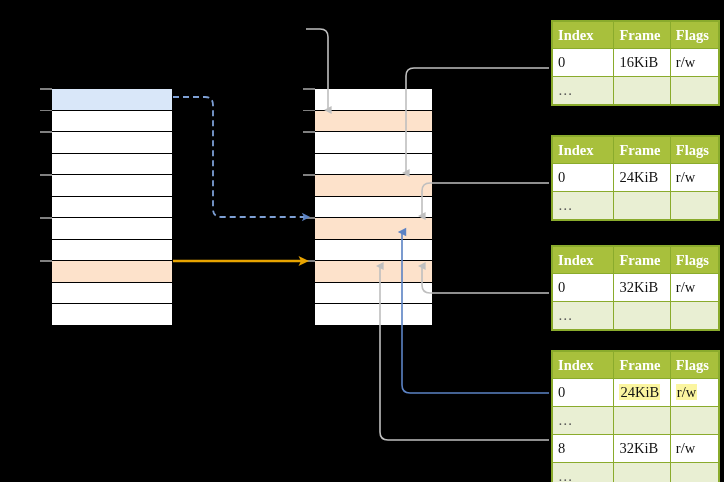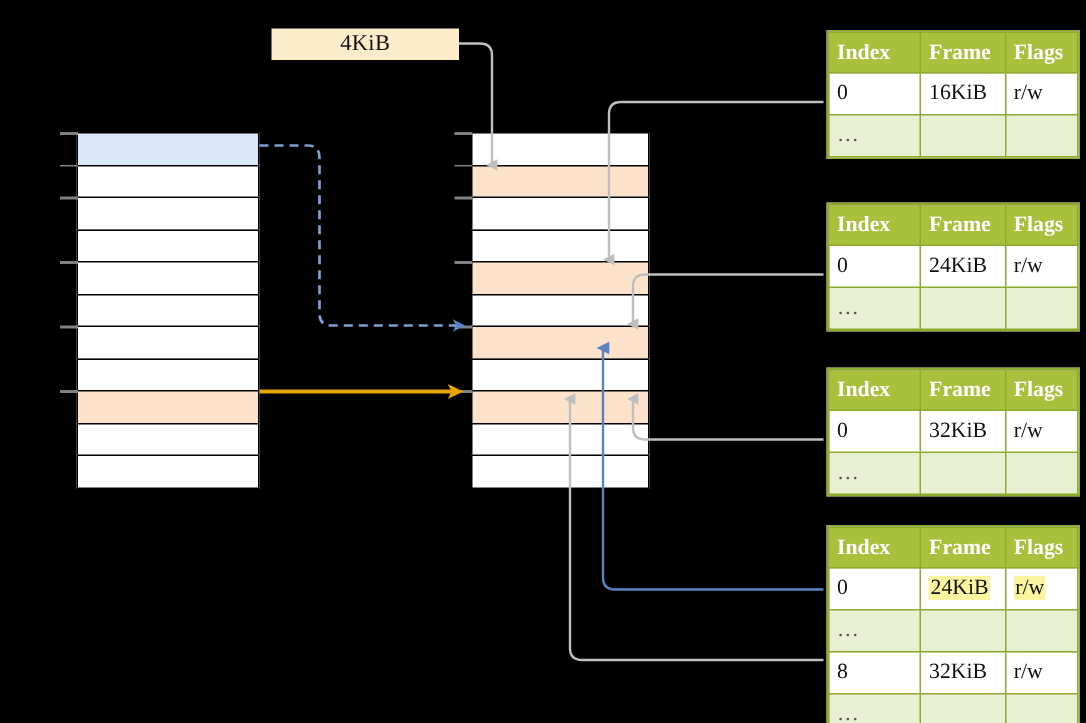--- a/index.html
+++ b/index.html
@@ -15,21 +15,21 @@
 
   .tickmark{position:absolute;height:1.5px;background:#808080;}
 
   
   .sizebox{position:absolute;box-sizing:border-box;background:#fdeccc;
            display:flex;align-items:center;justify-content:center;
            font-size:15px;color:#111;letter-spacing:.2px;}
 
   
   .ptable{position:absolute;box-sizing:border-box;border:1.5px solid #8aab2c;
-          border-collapse:collapse;background:#f0abfc;}
+          border-collapse:collapse;background:#4c1d95;}
   .ptable table{border-collapse:collapse;width:100%;height:100%;table-layout:fixed;}
   .ptable th{background:#a8c03c;color:#fff;font-weight:bold;font-size:14.5px;
              text-align:left;padding:1px 5px;border:1px solid #8aab2c;height:24px;
              font-family:"Liberation Serif", serif;}
   .ptable td{background:#fff;color:#111;font-size:14.5px;text-align:left;
              padding:1px 5px;border:1px solid #8aab2c;height:25px;
              font-family:"Liberation Serif", serif;}
   .ptable tr.ellipsis td{background:#e9efd3;color:#555;letter-spacing:2px;}
   .ptable td span.hl{background:#fbf5a0;padding:0 1px;}
   .ptable col.c-index{width:37%;}
@@ -37,21 +37,20 @@
   .ptable col.c-flags{width:29%;}
 
   svg.overlay{position:absolute;left:0;top:0;width:724px;height:482px;
               pointer-events:none;overflow:visible;}
 </style>
 </head>
 <body>
 
 <div id="stage">
 
-  <div class="sizebox" id="size-label" style="left:181px;top:19px;width:125px;height:21px;">4KiB</div>
 
   <div id="left-col">
       <div class="cellbox cell-blue" style="left: 51px; top: 88px; width: 122px; height: 23px;"></div>
       <div class="cellbox" style="left: 51px; top: 109.5px; width: 122px; height: 23px;"></div>
       <div class="cellbox" style="left: 51px; top: 131px; width: 122px; height: 23px;"></div>
       <div class="cellbox" style="left: 51px; top: 152.5px; width: 122px; height: 23px;"></div>
       <div class="cellbox" style="left: 51px; top: 174px; width: 122px; height: 23px;"></div>
       <div class="cellbox" style="left: 51px; top: 195.5px; width: 122px; height: 23px;"></div>
       <div class="cellbox" style="left: 51px; top: 217px; width: 122px; height: 23px;"></div>
       <div class="cellbox" style="left: 51px; top: 238.5px; width: 122px; height: 23px;"></div>

